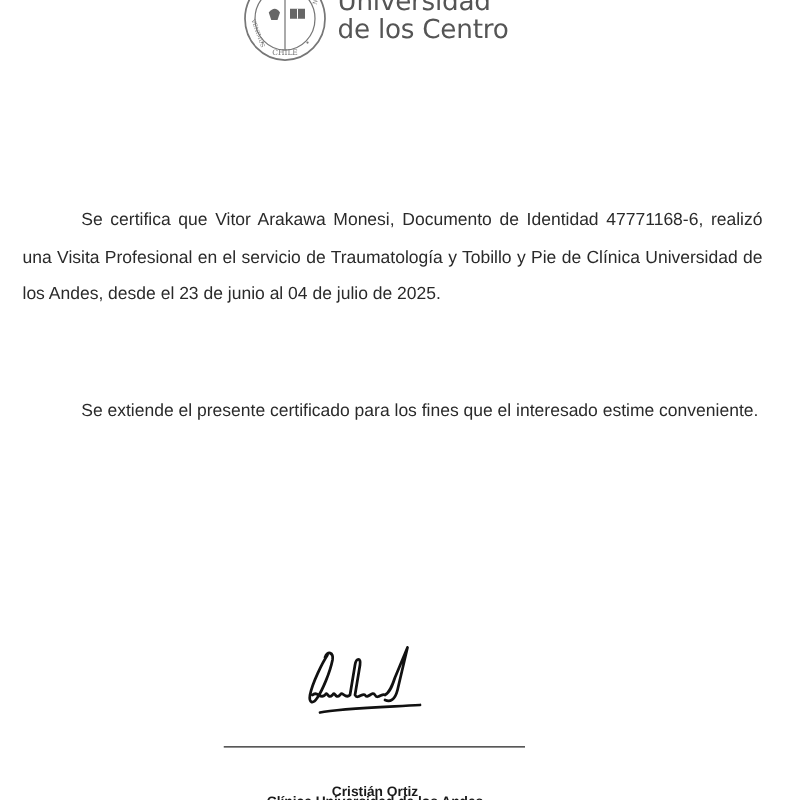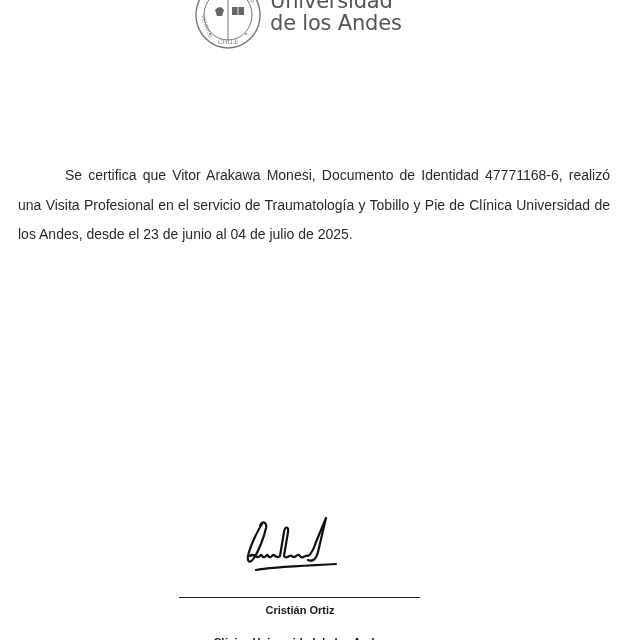--- a/index.html
+++ b/index.html
@@ -75,21 +75,21 @@
     .signer {
       position: absolute;
       left: 170px;
       width: 260px;
       text-align: center;
       font-weight: bold;
       font-size: 11px;
       color: #1a1a1a;
       white-space: nowrap;
     }
-    .signer-name { top: 604px; }
+    .signer-name { top: 628px; }
     .signer-title { top: 620px; }
     .signer-org { top: 636px; }
   </style>
 </head>
 <body>
 
 <div class="page">
 
   <div class="logo">
     <svg viewBox="0 0 70 70" xmlns="http://www.w3.org/2000/svg">
@@ -104,24 +104,25 @@
       <text x="35" y="64" font-size="6" fill="#777" text-anchor="middle" font-family="DejaVu Serif, serif">CHILE</text>
       <text x="8" y="36" font-size="4.5" fill="#777" font-family="DejaVu Serif, serif" transform="rotate(70 8 36)">VENIMUS</text>
       <text x="60" y="24" font-size="4.5" fill="#777" font-family="DejaVu Serif, serif" transform="rotate(-70 60 24)">NENSIS</text>
       <circle cx="17" cy="54" r="0.9" fill="#777"></circle>
       <circle cx="53" cy="54" r="0.9" fill="#777"></circle>
     </svg>
   </div>
 
   <div class="logo-text">
     <div>Universidad</div>
-    <div>de los Andes</div>
+    <div>de los Centro</div>
   </div>
 
   <p class="para para1">Se certifica que Vitor Arakawa Monesi, Documento de Identidad 47771168-6, realizó una Visita Profesional en el servicio de Traumatología y Tobillo y Pie de Clínica Universidad de los Andes, desde el 23 de junio al 04 de julio de 2025.</p>
+  <p class="para para2">Se extiende el presente certificado para los fines que el interesado estime conveniente.</p>
 
   <div class="signature">
     <svg viewBox="0 0 110 62" xmlns="http://www.w3.org/2000/svg">
       <path d="M22 12 C18 18 10 34 8 44 C7 50 10 52 14 46 C18 40 24 26 26 16 C27 10 22 8 20 14
                M10 44 C14 40 16 48 20 44 C22 40 22 48 26 44 C28 40 28 48 32 44
                C34 40 36 48 40 44 L44 20 C45 14 49 14 48 20 L44 44 C46 48 50 42 52 44
                C54 48 58 40 60 44 C62 48 66 42 68 44 C72 42 74 36 76 30 L86 6
                M86 6 L78 40 C76 48 72 50 68 48
                M16 58 C30 55 60 54 96 52" fill="none" stroke="#111" stroke-width="2.2" stroke-linecap="round" stroke-linejoin="round"></path>
     </svg>

